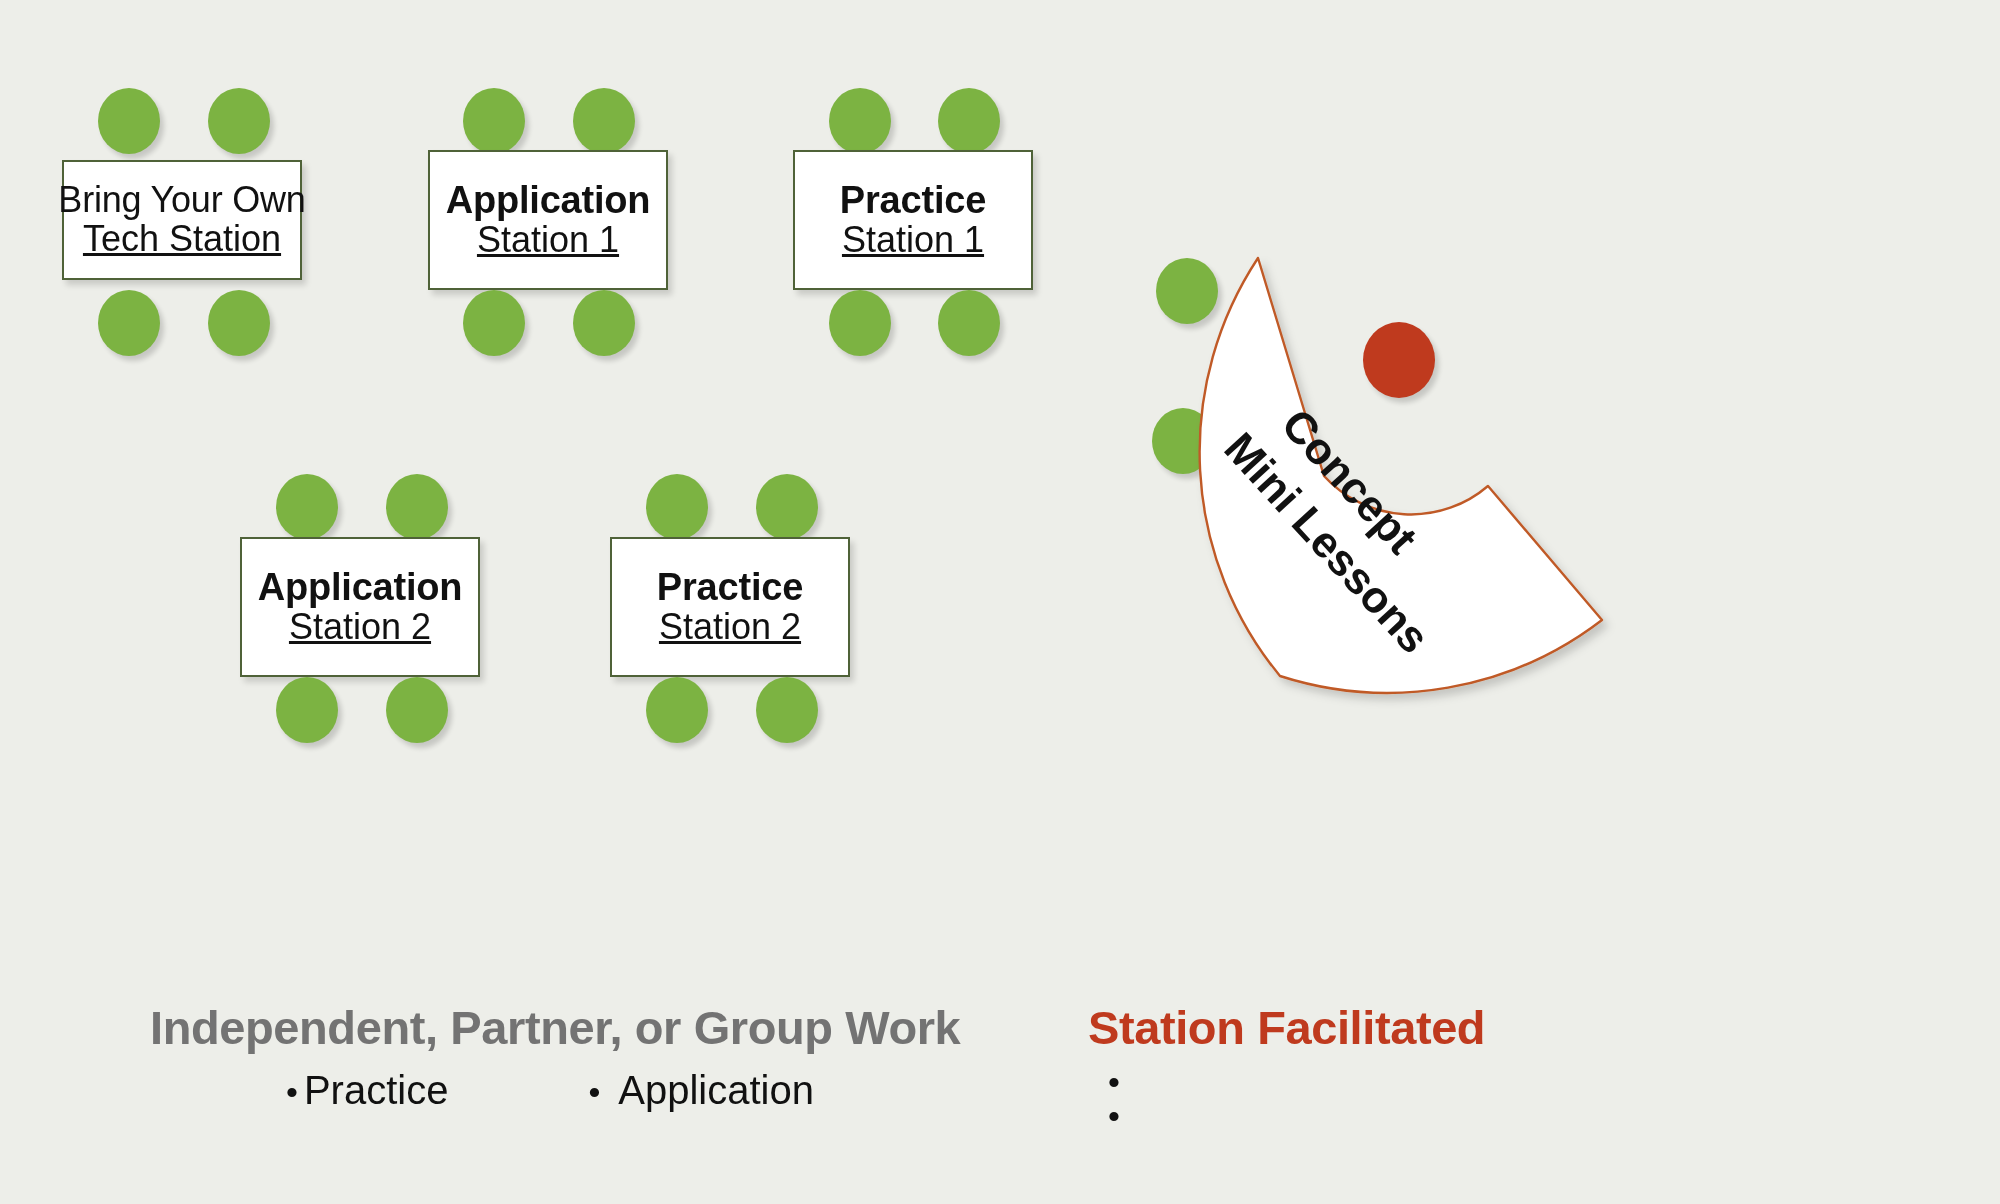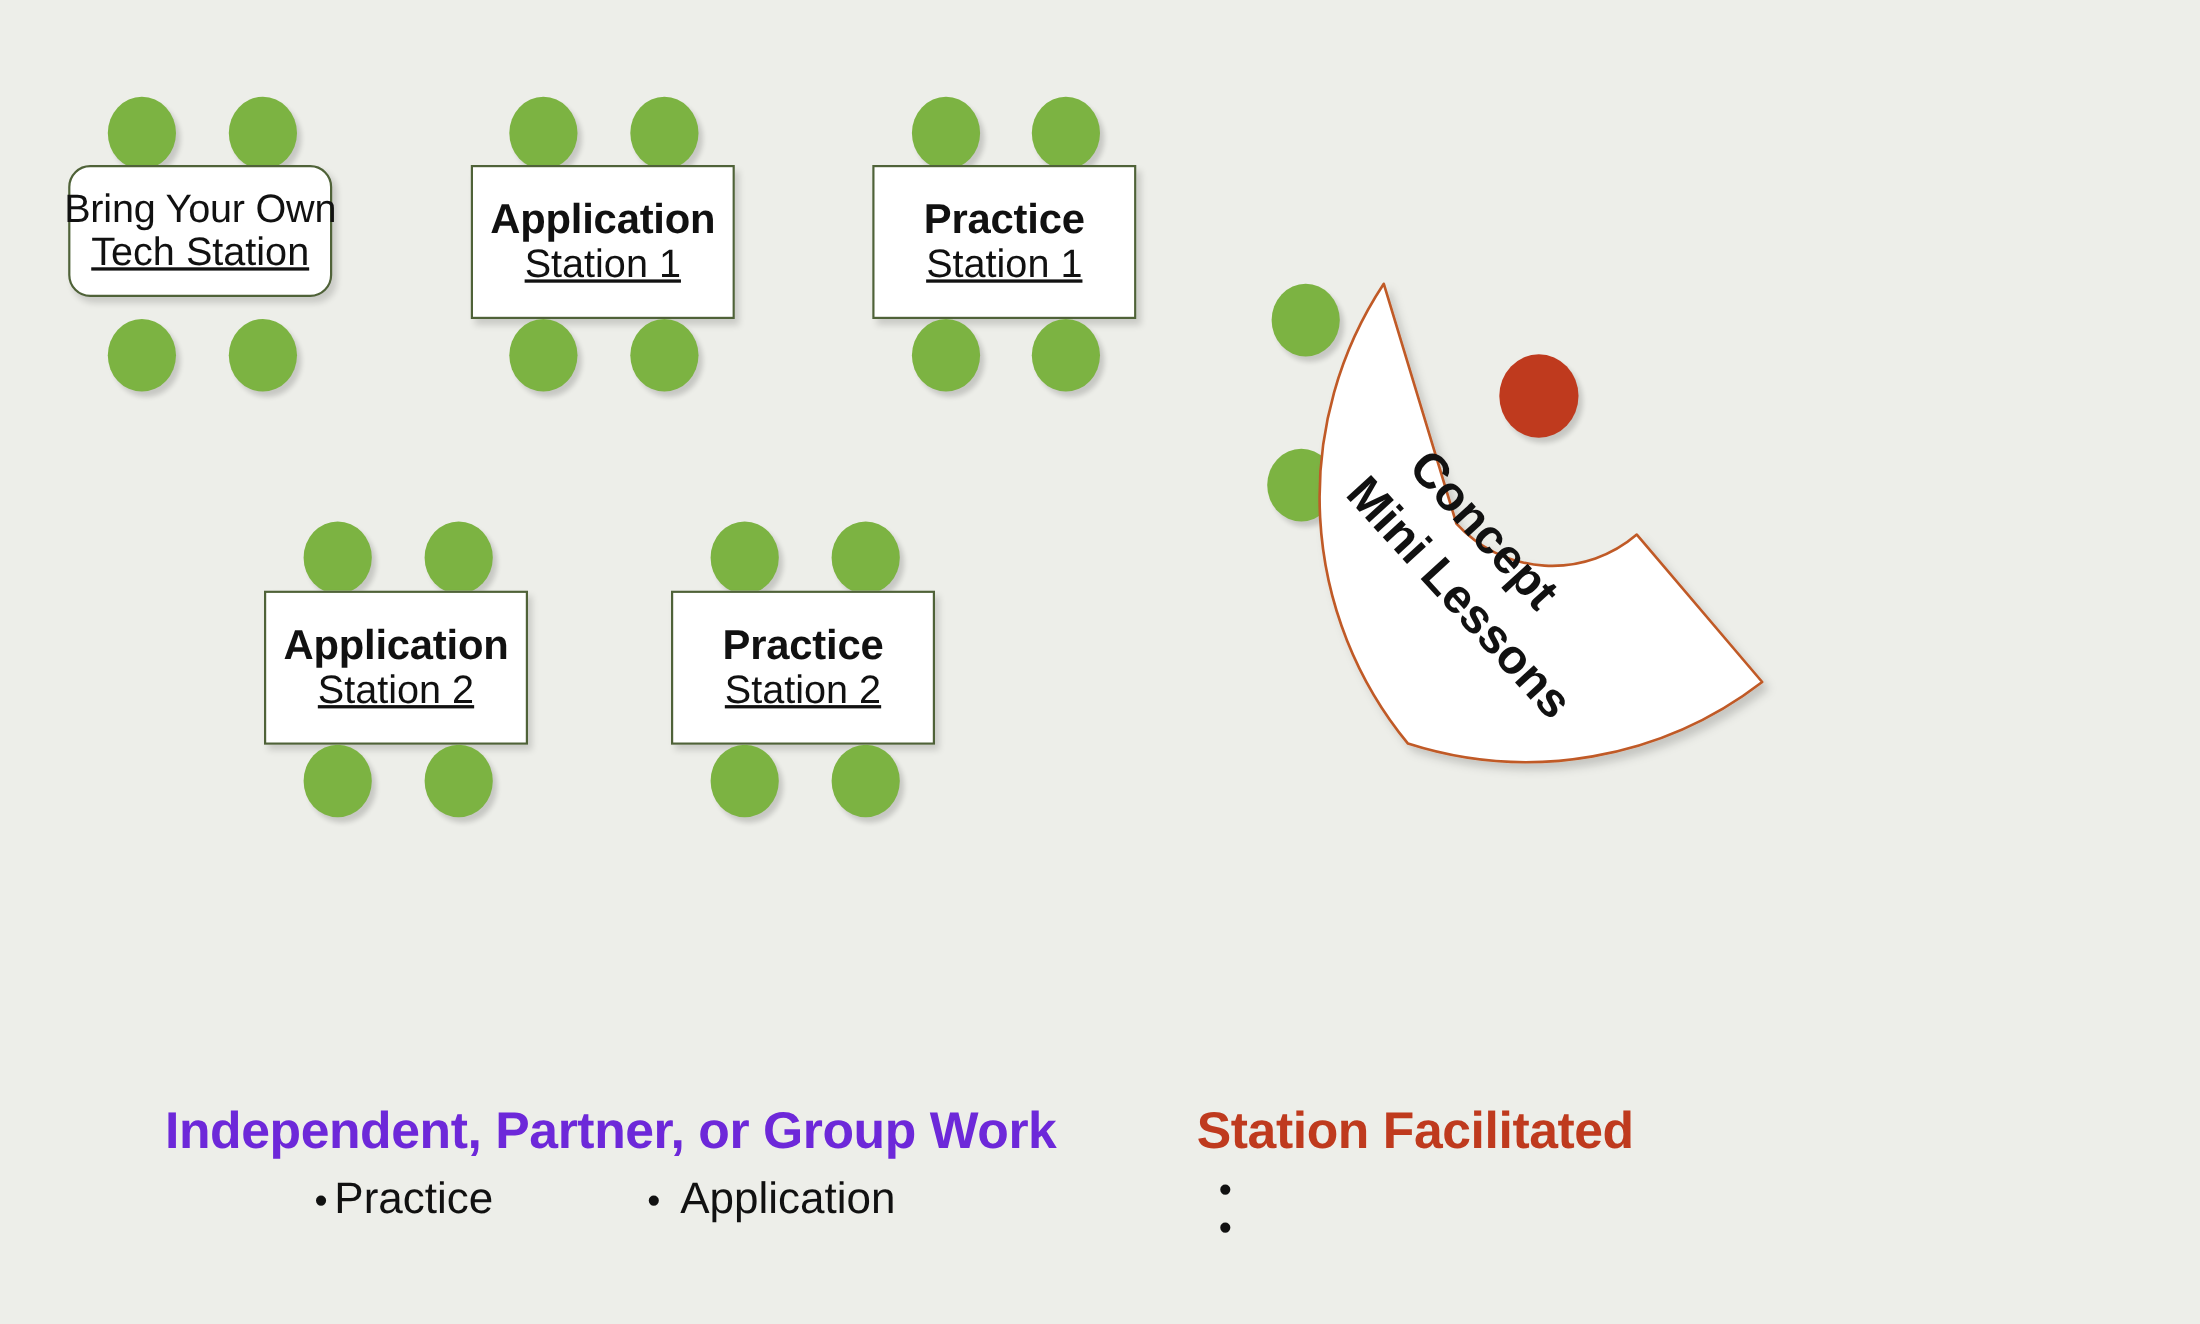--- a/index.html
+++ b/index.html
@@ -93,21 +93,21 @@
   
   .legend {
     position: absolute;
   }
   .legend-title {
     font-size: 47px;
     font-weight: bold;
     letter-spacing: -0.4px;
     white-space: nowrap;
   }
-  .legend-title.green { color: #6d28d9; }
+  .legend-title.green { color: #737373; }
   .legend-title.red   { color: #BF3A1E; }
 
   .legend-items {
     display: flex;
     color: #111111;
   }
   .legend-items.row { flex-direction: row; }
   .legend-items.col { flex-direction: column; }
 
   .legend-item {
@@ -126,21 +126,21 @@
   }
   .bullet.wide { margin-right: 18px; }
 </style>
 </head>
 <body>
 
 <div id="canvas">
 
   <div class="seat" style="left:98px;  top:88px;"></div>
   <div class="seat" style="left:208px; top:88px;"></div>
-  <div class="table-rect two-regular" style="left:62px; top:150px; width:240px; height:120px;border-radius:20px;">
+  <div class="table-rect two-regular" style="left:62px; top:160px; width:240px; height:120px;">
     <div class="line1">Bring Your Own</div>
     <div class="line2">Tech Station</div>
   </div>
   <div class="seat" style="left:98px;  top:290px;"></div>
   <div class="seat" style="left:208px; top:290px;"></div>
 
   <div class="seat" style="left:463px; top:88px;"></div>
   <div class="seat" style="left:573px; top:88px;"></div>
   <div class="table-rect" style="left:428px; top:150px; width:240px; height:140px;">
     <div class="line1">Application</div>

